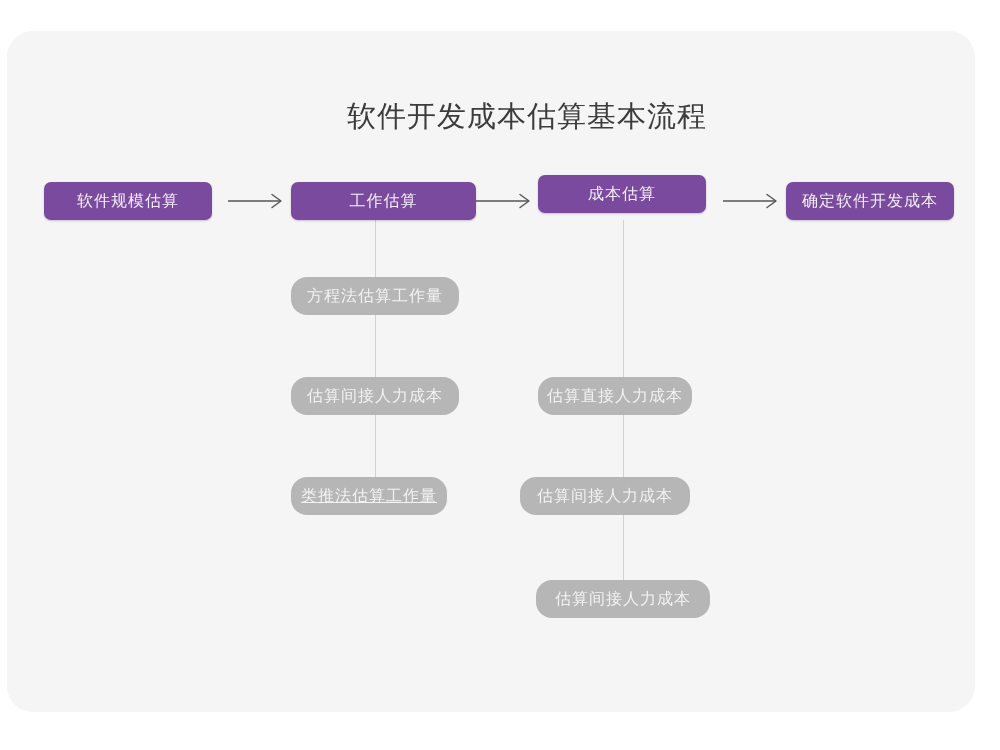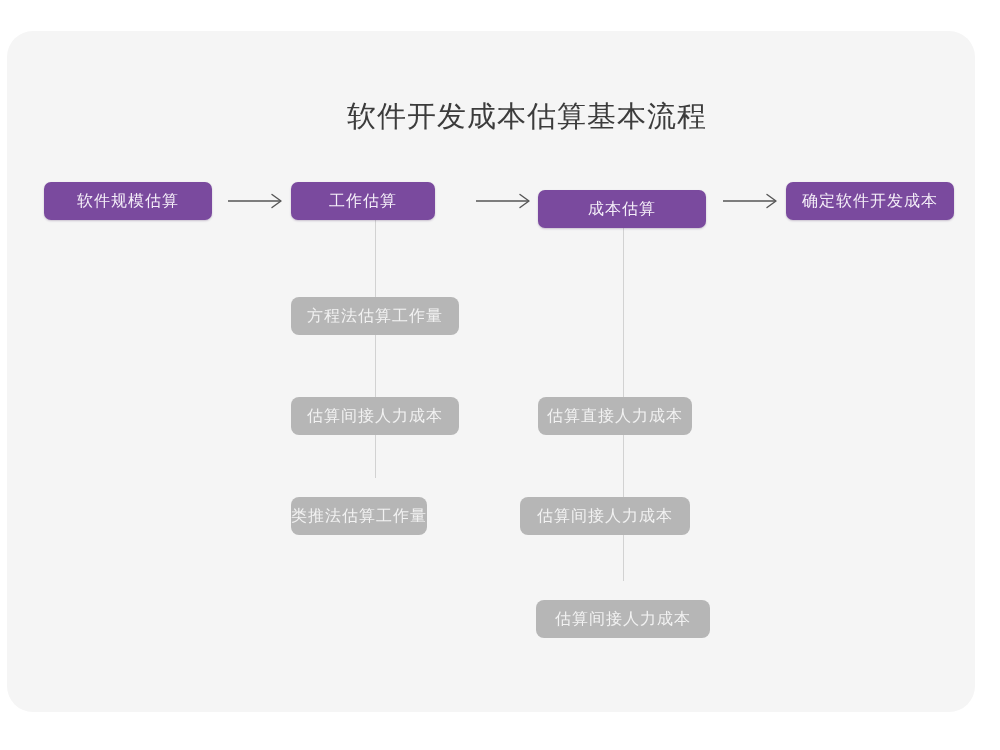--- a/index.html
+++ b/index.html
@@ -59,34 +59,33 @@
     color: #f4eef8;
     font-size: 16px;
     height: 38px;
     box-shadow: 0 1px 2px rgba(70,40,95,0.25);
   }
   .node.secondary {
     background: #b6b6b6;
     color: #f2f2f2;
     font-size: 16px;
     height: 38px;
-    border-radius: 8px;
-    margin-top: 20px;
+    border-radius: 16px;
   }
 
   
   #n-scale   { left: 44px;  top: 182px; width: 168px; }
-  #n-effort  { left: 291px; top: 182px; width: 144px; }
-  #n-cost    { left: 538px; top: 190px; width: 168px; }
+  #n-effort  { left: 291px; top: 182px; width: 185px; }
+  #n-cost    { left: 538px; top: 175px; width: 168px; }
   #n-final   { left: 786px; top: 182px; width: 168px; }
 
   
   #g-eq      { left: 291px; top: 277px; width: 168px; }
   #g-analogy { left: 291px; top: 377px; width: 168px; }
-  #g-infer   { left: 291px; top: 477px; width: 136px; }
+  #g-infer   { left: 291px; top: 477px; width: 156px; text-decoration: underline; }
 
   
   #g-indirect-nonlabor { left: 538px; top: 277px; width: 170px; }
   #g-direct-labor      { left: 538px; top: 377px; width: 154px; }
   #g-indirect-labor    { left: 520px; top: 477px; width: 170px; }
   #g-direct-nonlabor   { left: 536px; top: 580px; width: 174px; }
 
   
   .vline {
     position: absolute;

